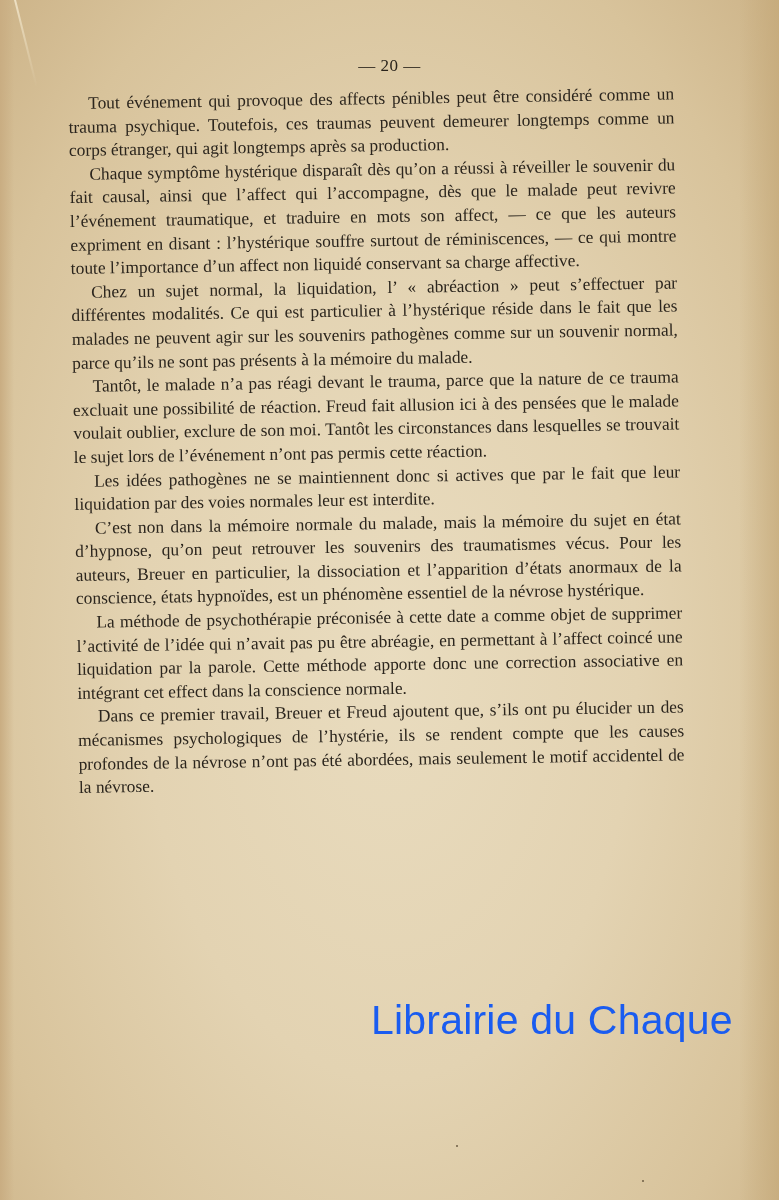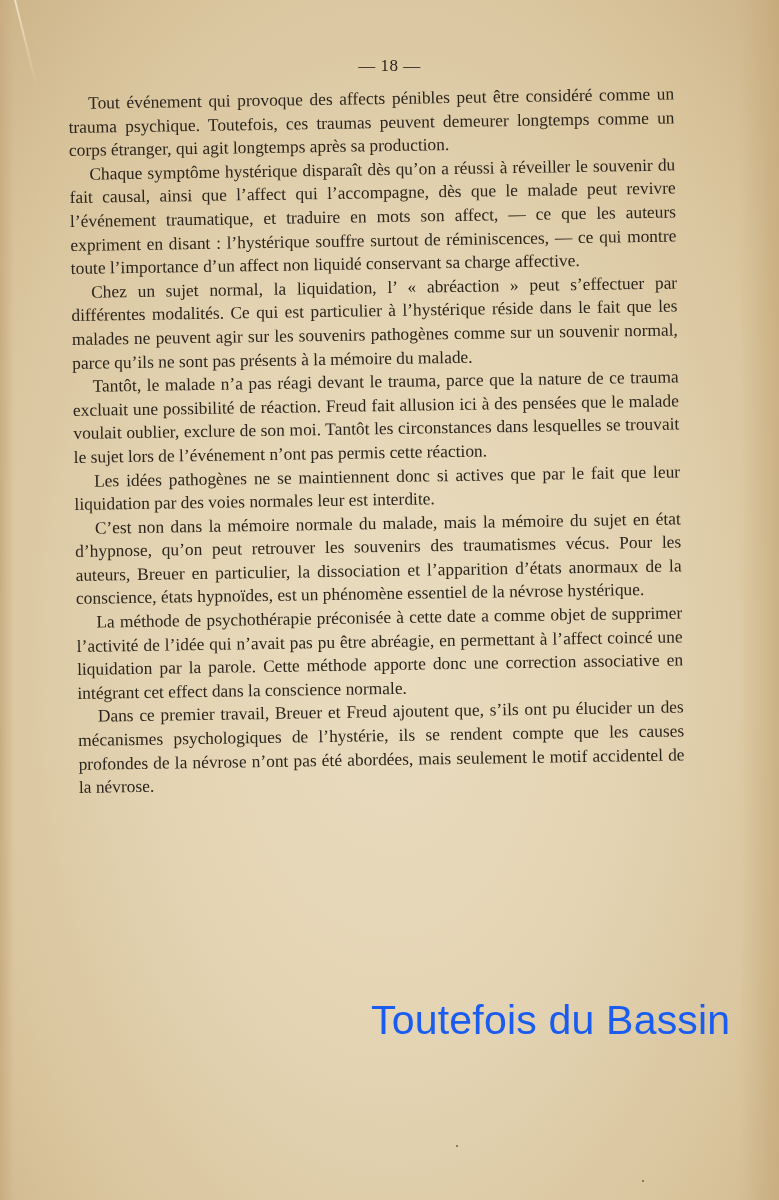--- a/index.html
+++ b/index.html
@@ -88,30 +88,30 @@
       background: #6d5d45;
       border-radius: 50%;
     }
   </style>
 </head>
 <body>
 
 <div class="page">
   <div class="crease"></div>
 
-  <div class="page-number">— 18 —</div>
+  <div class="page-number">— 20 —</div>
 
   <div class="text-block">
     <p>Tout événement qui provoque des affects pénibles peut être considéré comme un trauma psychique. Toutefois, ces traumas peuvent demeurer longtemps comme un corps étranger, qui agit longtemps après sa production.</p>
     <p>Chaque symptôme hystérique disparaît dès qu’on a réussi à réveiller le souvenir du fait causal, ainsi que l’affect qui l’accompagne, dès que le malade peut revivre l’événement traumatique, et traduire en mots son affect, — ce que les auteurs expriment en disant : l’hystérique souffre surtout de réminiscences, — ce qui montre toute l’importance d’un affect non liquidé conservant sa charge affective.</p>
     <p>Chez un sujet normal, la liquidation, l’ « abréaction » peut s’effectuer par différentes modalités. Ce qui est particulier à l’hystérique réside dans le fait que les malades ne peuvent agir sur les souvenirs pathogènes comme sur un souvenir normal, parce qu’ils ne sont pas présents à la mémoire du malade.</p>
     <p>Tantôt, le malade n’a pas réagi devant le trauma, parce que la nature de ce trauma excluait une possibilité de réaction. Freud fait allusion ici à des pensées que le malade voulait oublier, exclure de son moi. Tantôt les circonstances dans lesquelles se trouvait le sujet lors de l’événement n’ont pas permis cette réaction.</p>
     <p>Les idées pathogènes ne se maintiennent donc si actives que par le fait que leur liquidation par des voies normales leur est interdite.</p>
     <p>C’est non dans la mémoire normale du malade, mais la mémoire du sujet en état d’hypnose, qu’on peut retrouver les souvenirs des traumatismes vécus. Pour les auteurs, Breuer en particulier, la dissociation et l’apparition d’états anormaux de la conscience, états hypnoïdes, est un phénomène essentiel de la névrose hystérique.</p>
     <p>La méthode de psychothérapie préconisée à cette date a comme objet de supprimer l’activité de l’idée qui n’avait pas pu être abréagie, en permettant à l’affect coincé une liquidation par la parole. Cette méthode apporte donc une correction associative en intégrant cet effect dans la conscience normale.</p>
     <p>Dans ce premier travail, Breuer et Freud ajoutent que, s’ils ont pu élucider un des mécanismes psychologiques de l’hystérie, ils se rendent compte que les causes profondes de la névrose n’ont pas été abordées, mais seulement le motif accidentel de la névrose.</p>
   </div>
 
-  <div class="watermark">Toutefois du Bassin</div>
+  <div class="watermark">Librairie du Chaque</div>
 
   <span class="speck" style="left:456px;top:1145px;"></span>
   <span class="speck" style="left:642px;top:1180px;"></span>
 </div>
 
 </body></html>

